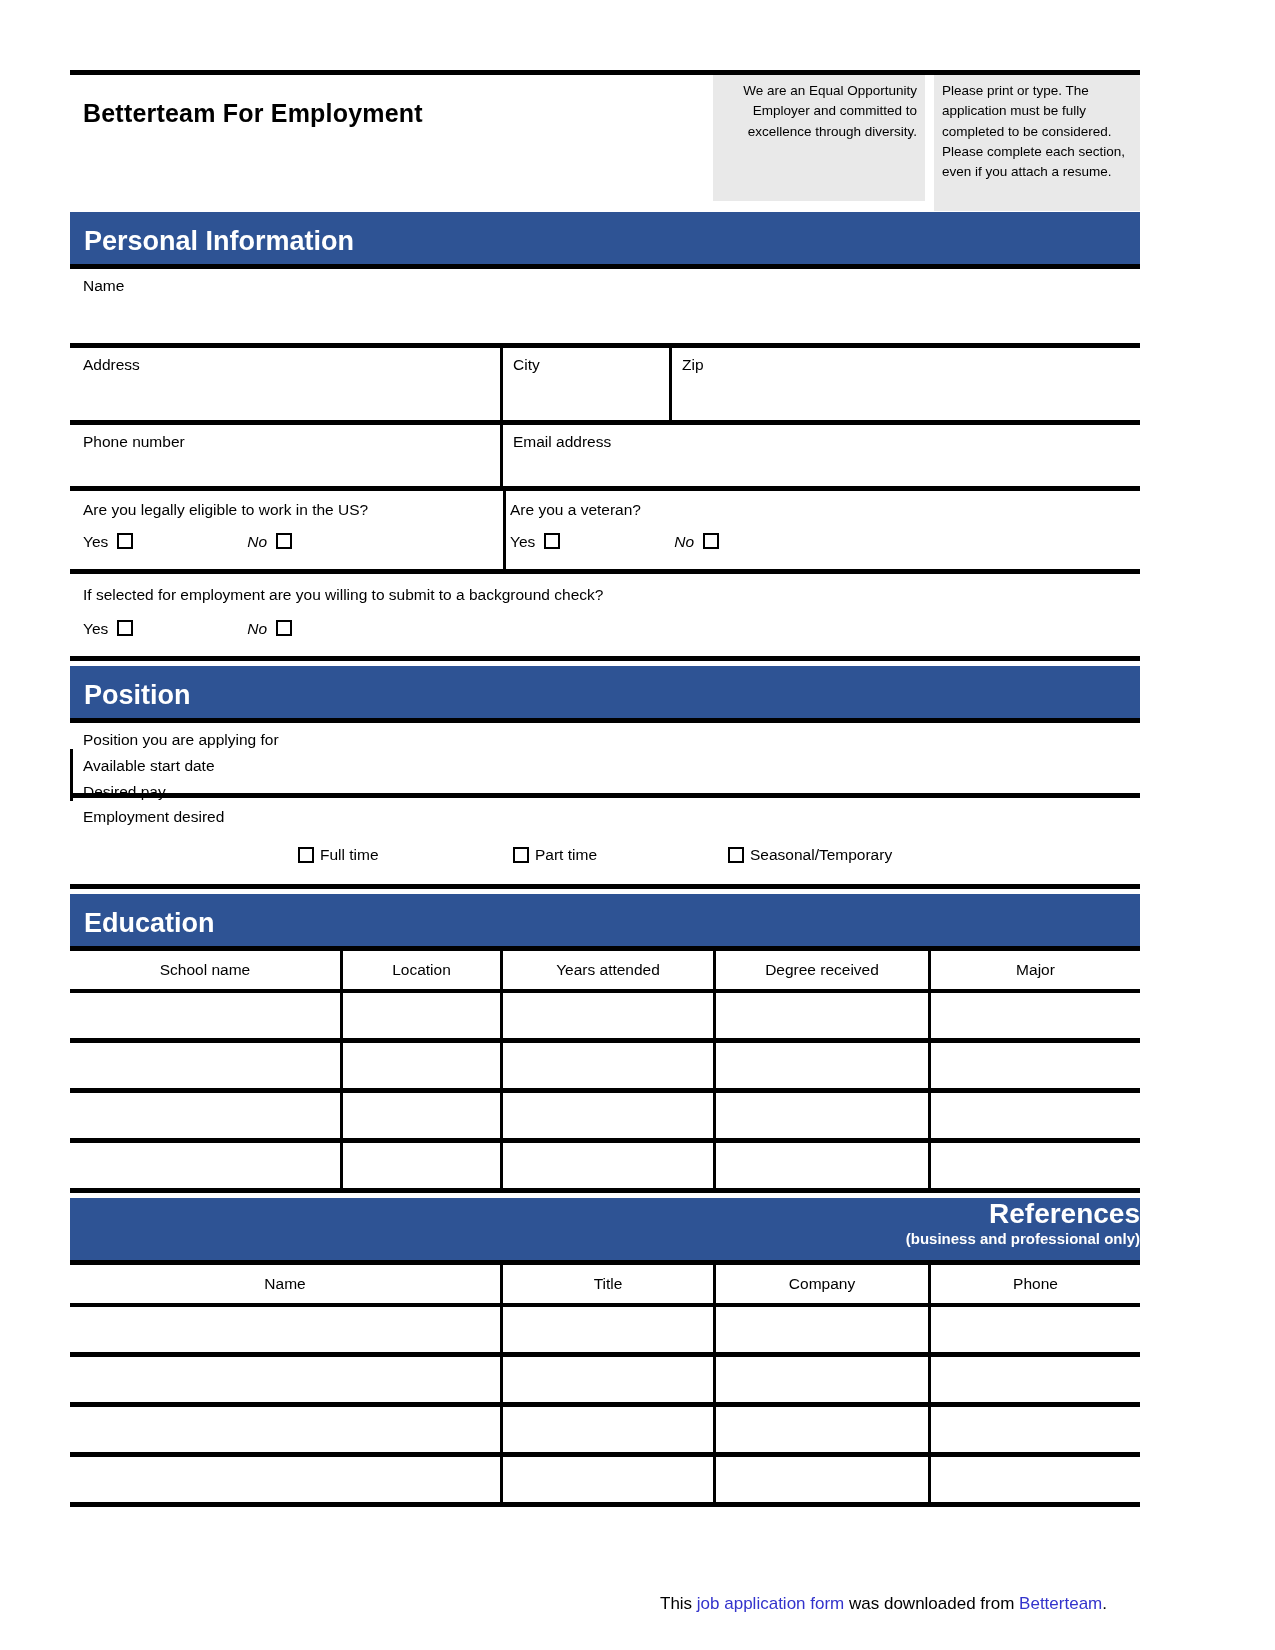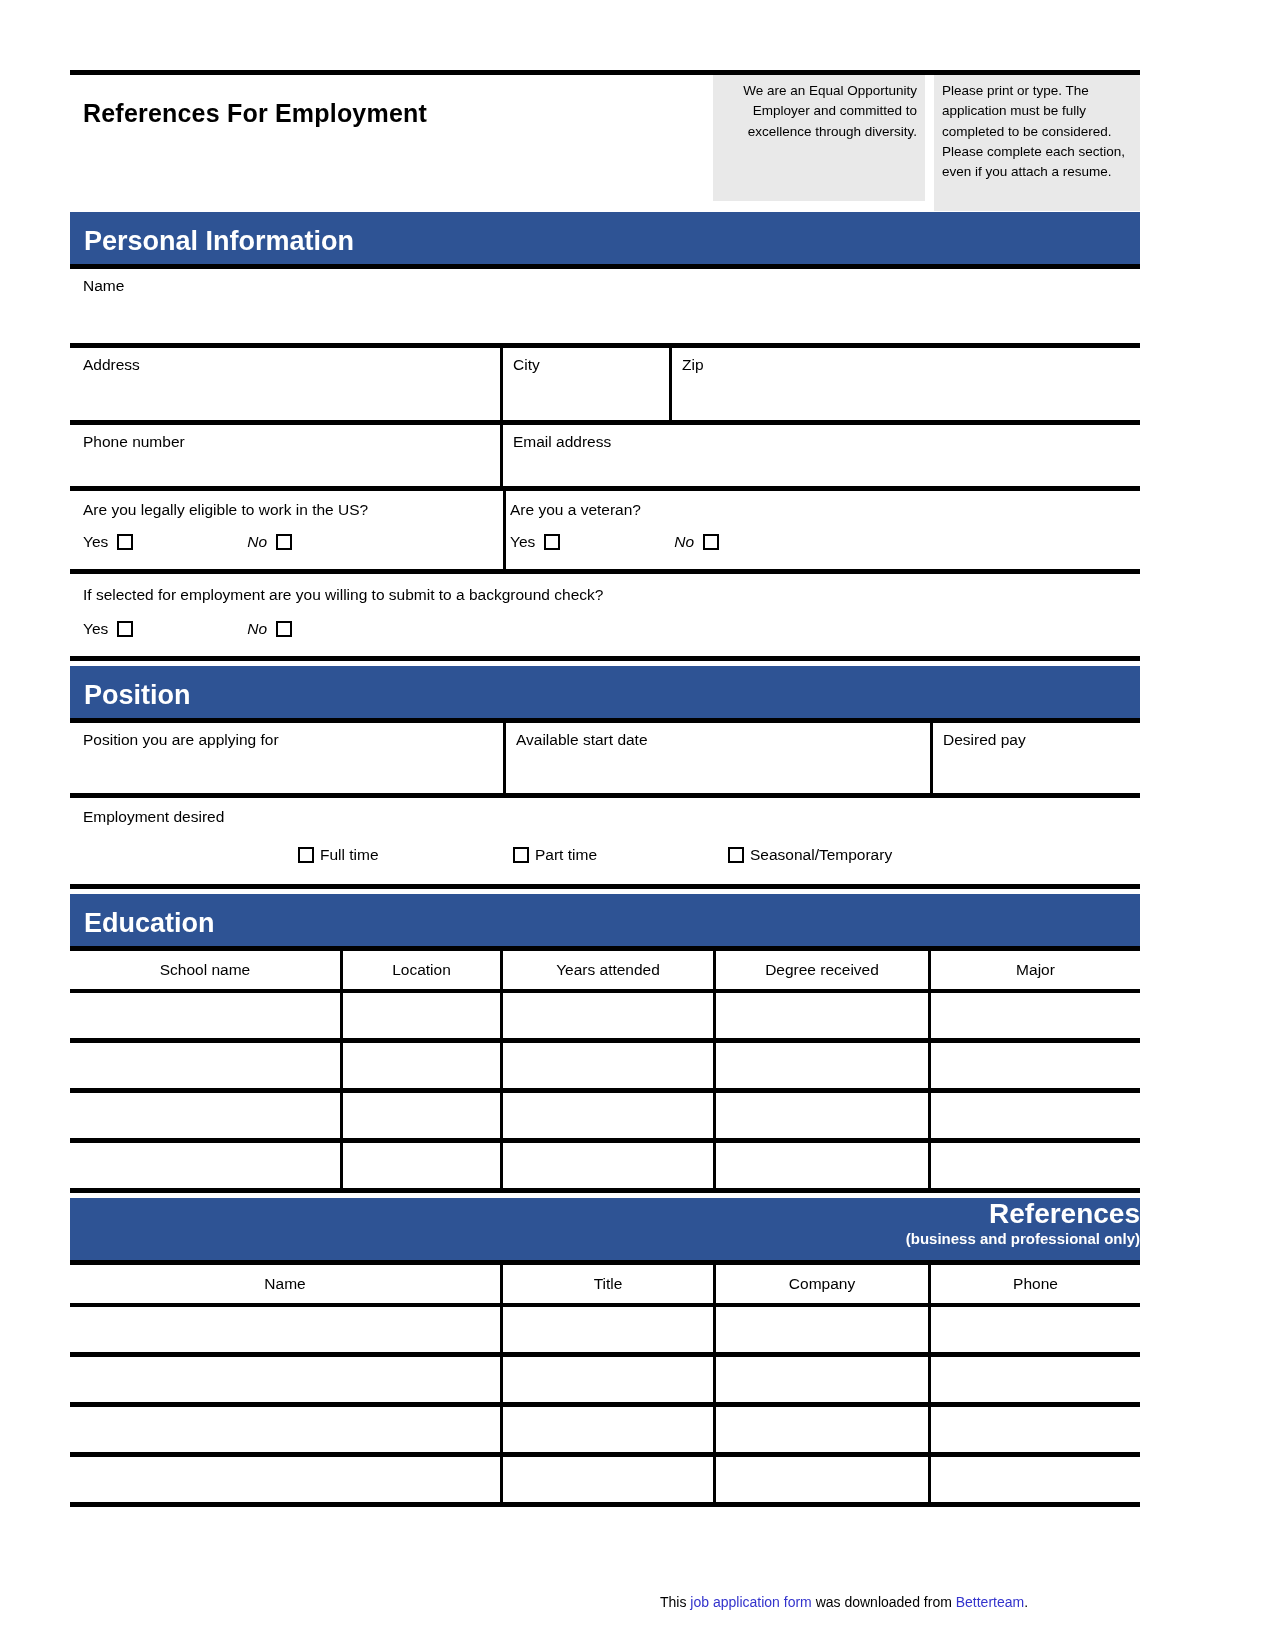--- a/index.html
+++ b/index.html
@@ -42,52 +42,52 @@
 
   .address-row { height:77px; }
   .phone-row   { height:66px; }
   .elig-row    { height:83px; }
   .elig-row .cell { padding-top:10px; }
   .elig-row .cell:last-child { padding-left:4px; }
   .bg-row { height:87px; padding:12px 13px 0 13px; }
 
   
   .yn-line { margin-top:14px; display:flex; align-items:center; }
-  .yn { display:inline-flex; align-items:center; gap:9px; font-size:15.5px; }
+  .yn { display:inline-flex; gap:9px; font-size:15.5px; }
   .yn + .yn { margin-left:114px;font-style:italic; }
   .checkbox { display:inline-block; width:16px; height:16px; border:2px solid #000; background:#fff; flex:0 0 auto; }
 
   
-  .position-row { height:75px; }
+  .position-row { height:75px;flex-direction:column; }
   .employment-row { height:91px; padding:10px 13px 0 13px; }
   .employment-opts { position:relative; height:24px; margin-top:20px; }
   .opt { position:absolute; display:inline-flex; align-items:center; gap:6px; font-size:15.5px; }
   .opt-0 { left:215px; } .opt-1 { left:430px; } .opt-2 { left:645px; }
 
   
   .table-header { display:flex; border-bottom:4px solid #000; height:42px; font-size:15.5px; }
   .table-header .thcell { display:flex; align-items:center; justify-content:center; border-left:3px solid #000; }
   .table-header .thcell:first-child { border-left:none; }
   .table-row { display:flex; height:50px; border-bottom:5px solid #000; }
   .table-row .tcell { border-left:3px solid #000; height:100%; }
   .table-row .tcell:first-child { border-left:none; }
 
   
-  .footer { position:absolute; left:660px; top:1594px; font-size:14px; }
+  .footer { position:absolute; left:660px; top:1594px; font-size:17px; }
   .footer a { color:#3333cc; text-decoration:none; cursor:pointer; }
 </style>
 </head>
 <body>
 
 <div class="content">
 
   <div class="top-rule"></div>
 
   <div class="masthead">
-    <h1>References For Employment</h1>
+    <h1>Betterteam For Employment</h1>
     <div class="notices">
       <div class="notice notice-left" style="background: rgb(233, 233, 233); text-align: right;">We are an Equal Opportunity Employer and committed to excellence through diversity.</div>
       <div class="notice notice-right" style="background: rgb(233, 233, 233);">Please print or type. The application must be fully completed to be considered. Please complete each section, even if you attach a resume.</div>
     </div>
   </div>
 
   <div class="section-bar" style="background: rgb(46, 83, 148);">
     <span>Personal Information</span>
   </div>
 

